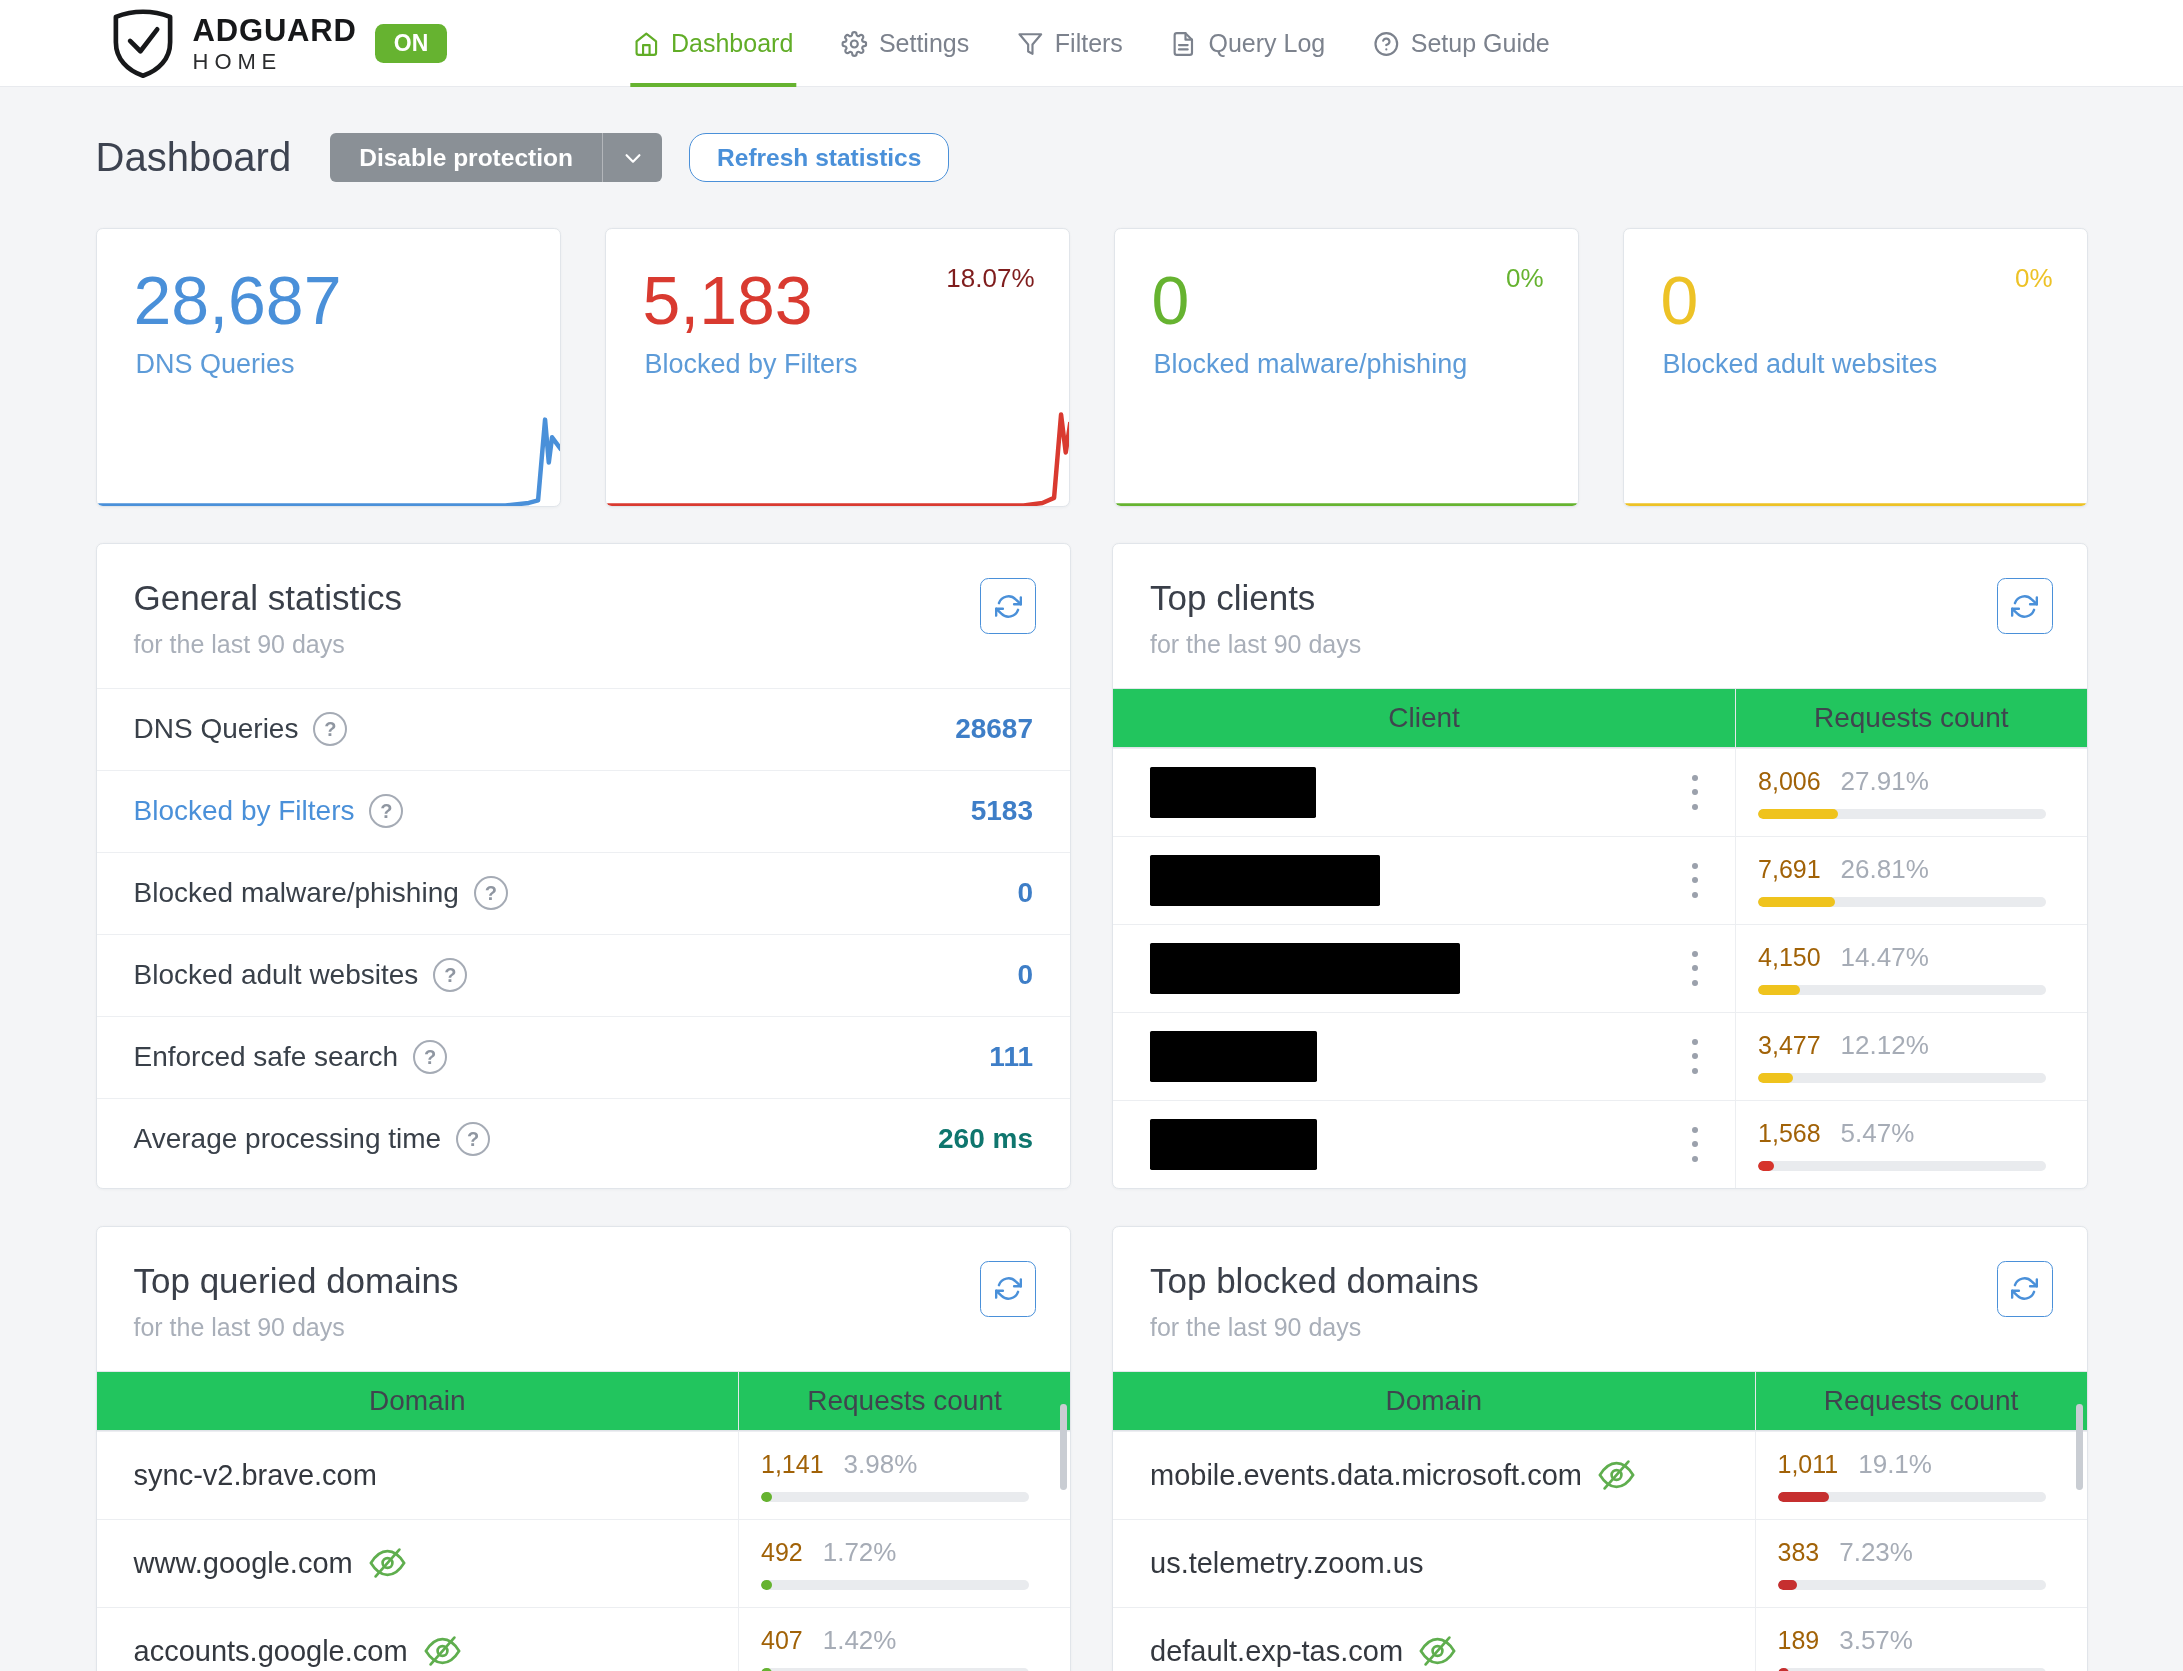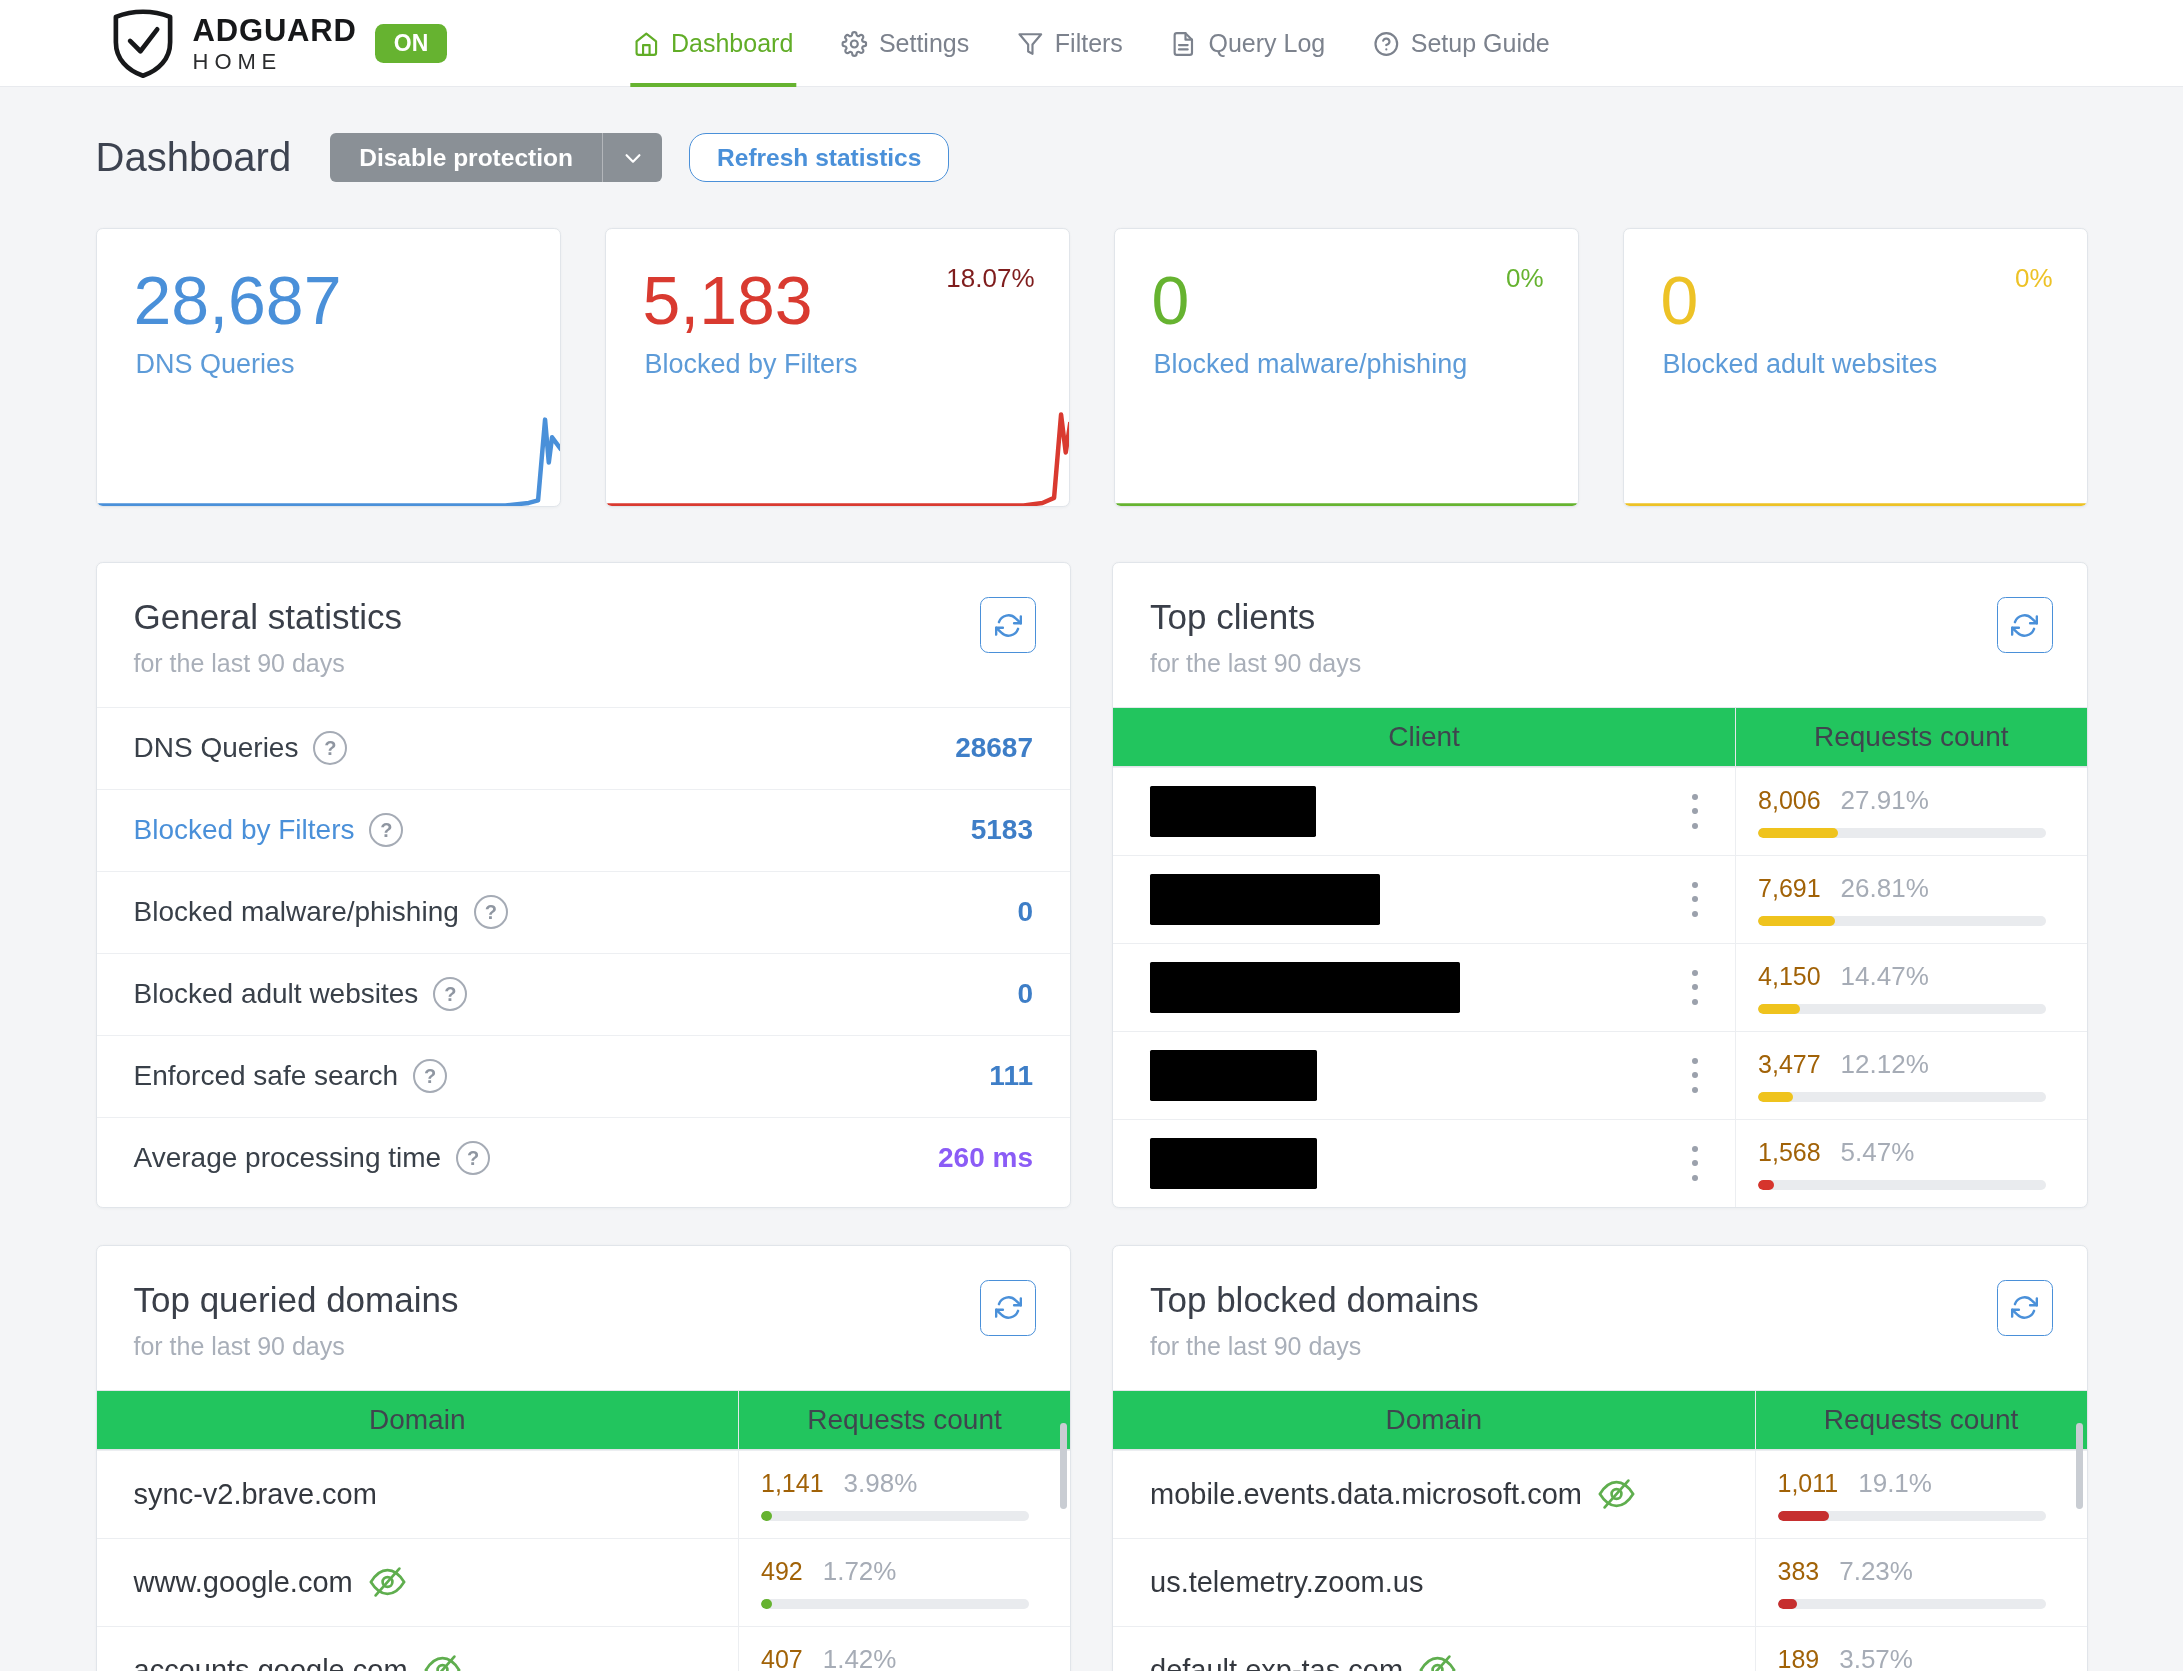--- a/index.html
+++ b/index.html
@@ -32,36 +32,36 @@
   
   .cards { margin-top:46px; display:grid; grid-template-columns:repeat(4,1fr); gap:44px; }
   .card { position:relative; height:279px; background:#fff; border:0.8px solid #e1e5ea; border-radius:6.8px;
     box-shadow:0 0.8px 2.5px rgba(30,40,60,.04); overflow:hidden; }
   .card .num { position:absolute; left:37px; top:37px; font-size:68px; line-height:1; }
   .card .clbl { position:absolute; left:39px; top:120px; font-size:27px; color:#5d9bd8; }
   .card .cpct { position:absolute; right:34px; top:34px; font-size:26px; }
   .spark { position:absolute; left:-1.7px; right:-1.7px; bottom:-1.7px; width:calc(100% + 3.4px); height:101px; display:block; }
 
   
-  .panels { display:grid; grid-template-columns:1fr 1fr; gap:41px; margin-top:55px; }
+  .panels { display:grid; grid-template-columns:1fr 1fr; gap:41px; margin-top:36px; }
   .panels.row2 { margin-top:37px; }
   .panel { position:relative; background:#fff; border:0.8px solid #e1e5ea; border-radius:6.8px;
     box-shadow:0 0.8px 2.5px rgba(30,40,60,.04); overflow:hidden; }
   .p-head { padding:34px 37px 29px; }
   .p-title { font-size:35px; color:#3a3f49; }
   .p-sub { font-size:25px; color:#a9afb9; margin-top:11.8px; }
   .refresh-btn { position:absolute; top:34px; right:34px; width:56px; height:56px; background:#fff;
     border:1.7px solid #4a90d9; border-radius:8.4px; display:flex; align-items:center; justify-content:center; cursor:pointer; }
 
   
   .stat-row { height:82px; border-top:1.7px solid #edeff2; display:flex; align-items:center; padding:0 37px; font-size:28px; }
   .stat-row .lab { display:flex; align-items:center; gap:15px; color:#394049; }
   .stat-row .lab.link { color:#4a90d9; }
   .stat-row .val { margin-left:auto; font-weight:700; color:#3e7ec7; }
-  .stat-row .val.dark { color:#8b5cf6; }
+  .stat-row .val.dark { color:#0f766e; }
   .help { width:34px; height:34px; border:2.5px solid #a5abb5; border-radius:50%; display:inline-flex;
     align-items:center; justify-content:center; font-size:20px; font-weight:700; color:#8f96a1; cursor:pointer; flex:0 0 auto; }
 
   
   .tbl { --split:66%; }
   .tbl.clients { --split:64%; }
   .thead { display:flex; height:60px; background:#22c55e; border-top:0.8px solid #e4e7eb; border-bottom:0.8px solid #e0e3e8; }
   .thead .th { display:flex; align-items:center; justify-content:center; font-size:28px; color:#3f454e; }
   .th.c1 { width:var(--split); border-right:0.8px solid #e4e7eb; }
   .th.c2 { flex:1; }

